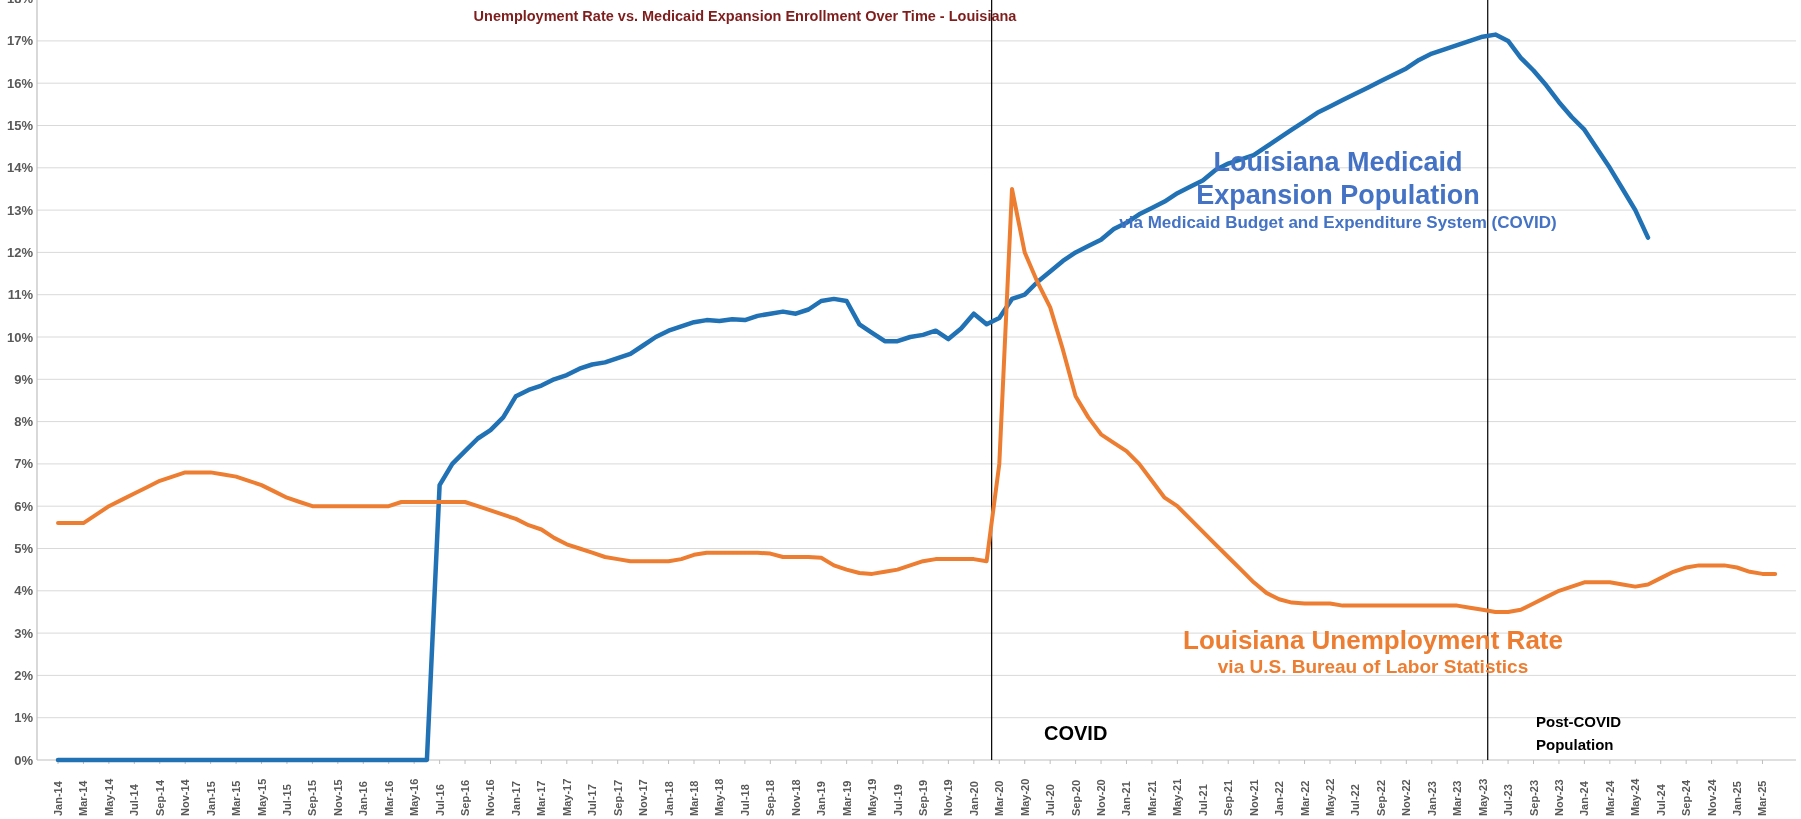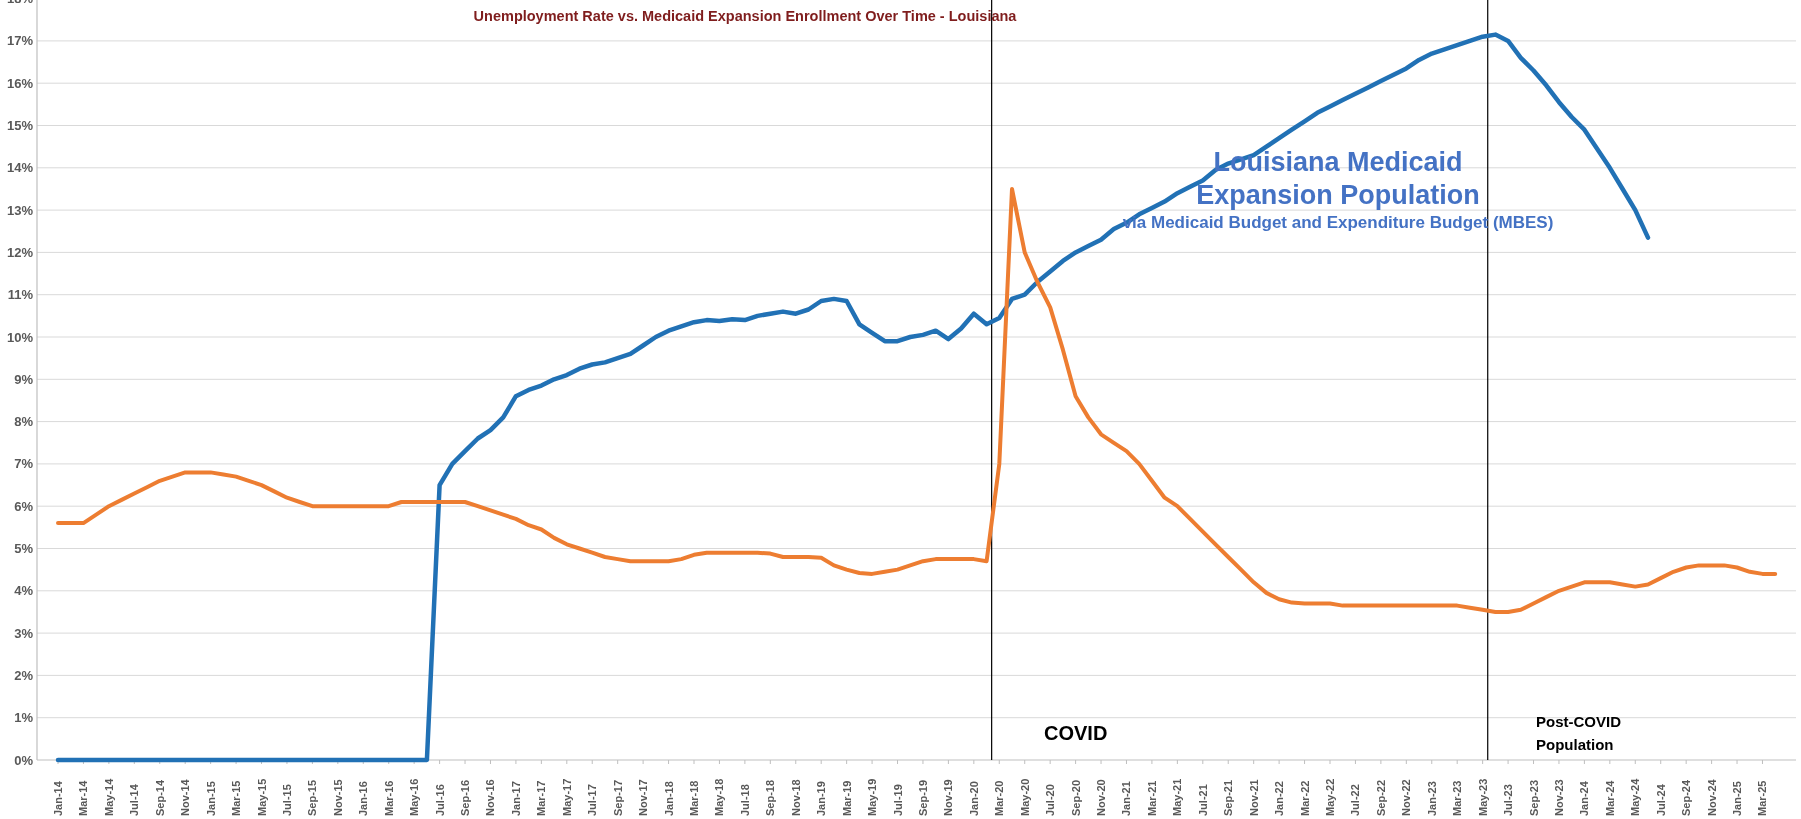--- a/index.html
+++ b/index.html
@@ -203,23 +203,27 @@
       <line x1="1487.728" y1="0" x2="1487.728" y2="760" stroke="#000000" stroke-width="1.2"></line>
       <polyline points="58.0,760.0 70.7,760.0 83.4,760.0 96.2,760.0 108.9,760.0 121.6,760.0 134.3,760.0 147.0,760.0 159.8,760.0 172.5,760.0 185.2,760.0 197.9,760.0 210.6,760.0 223.4,760.0 236.1,760.0 248.8,760.0 261.5,760.0 274.2,760.0 287.0,760.0 299.7,760.0 312.4,760.0 325.1,760.0 337.8,760.0 350.6,760.0 363.3,760.0 376.0,760.0 388.7,760.0 401.4,760.0 414.2,760.0 426.9,760.0 439.6,485.1 452.3,463.9 465.0,451.2 477.8,438.5 490.5,430.1 503.2,417.4 515.9,396.2 528.6,389.9 541.4,385.6 554.1,379.3 566.8,375.1 579.5,368.7 592.2,364.5 605.0,362.4 617.7,358.2 630.4,353.9 643.1,345.5 655.8,337.0 668.6,330.7 681.3,326.4 694.0,322.2 706.7,320.1 719.4,320.9 732.2,319.2 744.9,320.1 757.6,315.9 770.3,313.7 783.0,311.6 795.8,313.7 808.5,309.5 821.2,301.0 833.9,298.9 846.6,301.0 859.4,324.3 872.1,332.8 884.8,341.2 897.5,341.2 910.2,337.0 923.0,334.9 935.7,330.7 948.4,339.1 961.1,328.5 973.8,313.7 986.6,324.3 999.3,318.0 1012.0,298.9 1024.7,294.7 1037.4,282.0 1050.2,271.4 1062.9,260.9 1075.6,252.4 1088.3,246.1 1101.0,239.7 1113.8,229.1 1126.5,222.8 1139.2,214.3 1151.9,208.0 1164.6,201.6 1177.4,193.2 1190.1,186.8 1202.8,180.5 1215.5,169.9 1228.2,163.6 1241.0,159.3 1253.7,155.1 1266.4,146.7 1279.1,138.2 1291.8,129.7 1304.6,121.3 1317.3,112.8 1330.0,106.5 1342.7,100.1 1355.4,93.8 1368.2,87.4 1380.9,81.1 1393.6,74.7 1406.3,68.4 1419.0,59.9 1431.8,53.6 1444.5,49.4 1457.2,45.1 1469.9,40.9 1482.6,36.7 1495.4,34.6 1508.1,40.9 1520.8,57.8 1533.5,70.5 1546.2,85.3 1559.0,102.2 1571.7,117.0 1584.4,129.7 1597.1,148.8 1609.8,167.8 1622.6,189.0 1635.3,210.1 1648.0,237.6" fill="none" stroke="#2171B5" stroke-width="4.5" stroke-linejoin="round" stroke-linecap="round"></polyline>
       <polyline points="58.0,523.1 70.7,523.1 83.4,523.1 96.2,514.7 108.9,506.2 121.6,499.9 134.3,493.5 147.0,487.2 159.8,480.8 172.5,476.6 185.2,472.4 197.9,472.4 210.6,472.4 223.4,474.5 236.1,476.6 248.8,480.8 261.5,485.1 274.2,491.4 287.0,497.7 299.7,502.0 312.4,506.2 325.1,506.2 337.8,506.2 350.6,506.2 363.3,506.2 376.0,506.2 388.7,506.2 401.4,502.0 414.2,502.0 426.9,502.0 439.6,502.0 452.3,502.0 465.0,502.0 477.8,506.2 490.5,510.4 503.2,514.7 515.9,518.9 528.6,525.2 541.4,529.5 554.1,537.9 566.8,544.3 579.5,548.5 592.2,552.7 605.0,557.0 617.7,559.1 630.4,561.2 643.1,561.2 655.8,561.2 668.6,561.2 681.3,559.1 694.0,554.8 706.7,552.7 719.4,552.7 732.2,552.7 744.9,552.7 757.6,552.7 770.3,553.6 783.0,557.0 795.8,557.0 808.5,557.0 821.2,557.8 833.9,565.4 846.6,569.6 859.4,573.0 872.1,573.9 884.8,571.8 897.5,569.6 910.2,565.4 923.0,561.2 935.7,559.1 948.4,559.1 961.1,559.1 973.8,559.1 986.6,561.2 999.3,463.9 1012.0,189.0 1024.7,252.4 1037.4,282.0 1050.2,307.4 1062.9,349.7 1075.6,396.2 1088.3,417.4 1101.0,434.3 1113.8,442.8 1126.5,451.2 1139.2,463.9 1151.9,480.8 1164.6,497.7 1177.4,506.2 1190.1,518.9 1202.8,531.6 1215.5,544.3 1228.2,557.0 1241.0,569.6 1253.7,582.3 1266.4,592.9 1279.1,599.3 1291.8,602.6 1304.6,603.5 1317.3,603.5 1330.0,603.5 1342.7,605.6 1355.4,605.6 1368.2,605.6 1380.9,605.6 1393.6,605.6 1406.3,605.6 1419.0,605.6 1431.8,605.6 1444.5,605.6 1457.2,605.6 1469.9,607.7 1482.6,609.8 1495.4,612.0 1508.1,612.0 1520.8,609.8 1533.5,603.5 1546.2,597.1 1559.0,590.8 1571.7,586.6 1584.4,582.3 1597.1,582.3 1609.8,582.3 1622.6,584.5 1635.3,586.6 1648.0,584.5 1660.7,578.1 1673.4,571.8 1686.2,567.5 1698.9,565.4 1711.6,565.4 1724.3,565.4 1737.0,567.5 1749.8,571.8 1762.5,573.9 1775.2,573.9" fill="none" stroke="#ED7D31" stroke-width="4" stroke-linejoin="round" stroke-linecap="round"></polyline>
     </svg>
 
   <div class="overlay title" style="left:745px;top:8px;">Unemployment Rate vs. Medicaid Expansion Enrollment Over Time - Louisiana</div>
 
   <div class="overlay blue-label" style="left:1338px;top:118px;margin-top:28px;">
     <div class="l1">Louisiana Medicaid</div>
     <div class="l1">Expansion Population</div>
-    <div class="l4">via Medicaid Budget and Expenditure Budget (MBES)</div>
+    <div class="l4">via Medicaid Budget and Expenditure System (COVID)</div>
   </div>
 
+  <div class="overlay orange-label" style="left:1373px;top:625px;">
+    <div class="l1">Louisiana Unemployment Rate</div>
+    <div class="l2">via U.S. Bureau of Labor Statistics</div>
+  </div>
 
   <div class="overlay event-label" style="left:998px;top:722px;margin-left:46px;">COVID</div>
 
   <div class="overlay event-label" style="left:1536px;top:710px;font-size:15px;">
     <div>Post-COVID</div>
     <div>Population</div>
   </div>
 
 </div>
 

